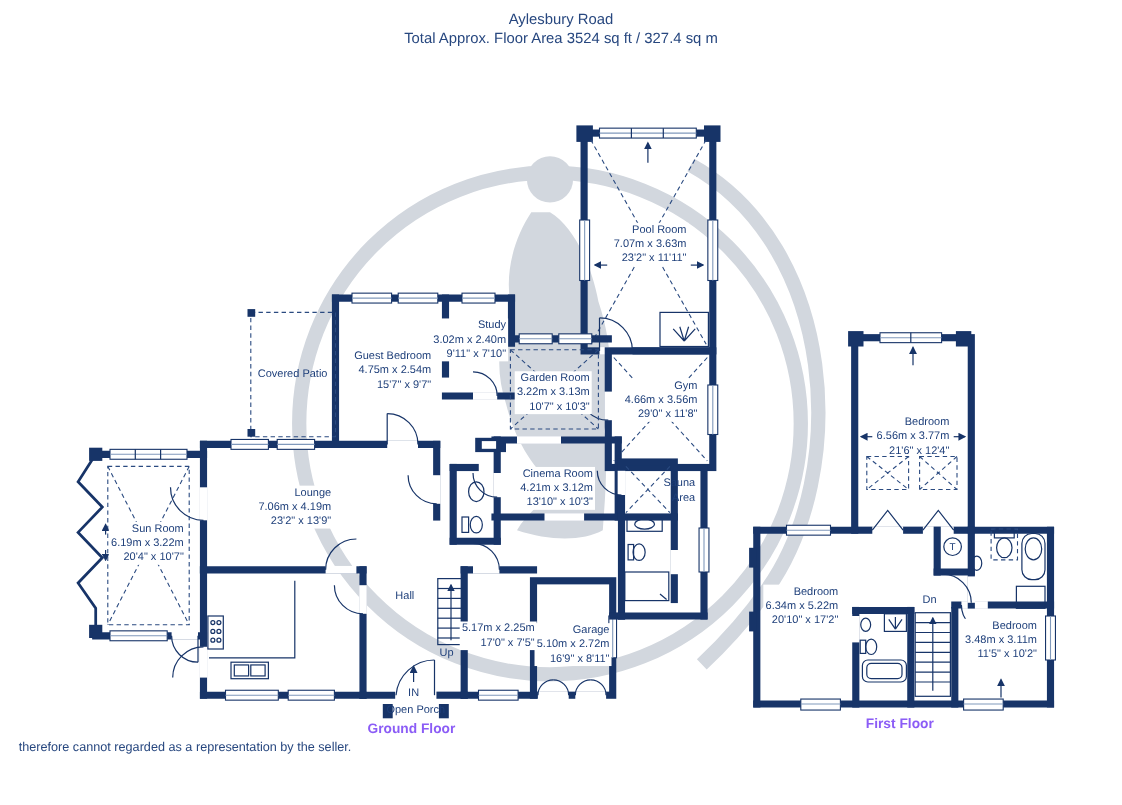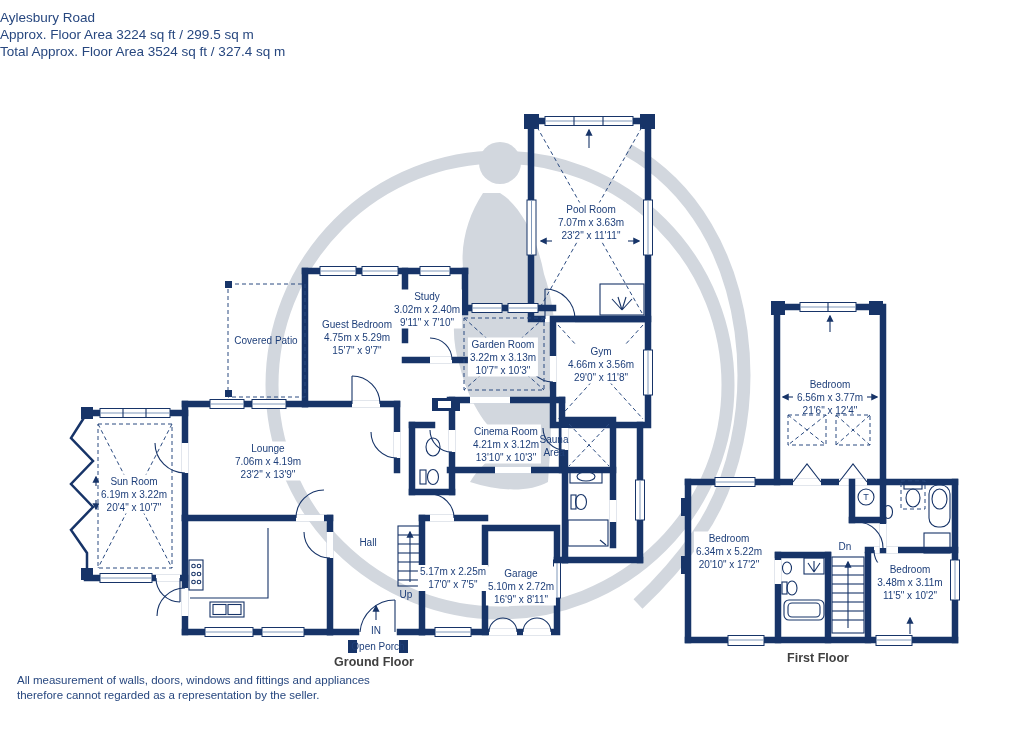--- a/index.html
+++ b/index.html
@@ -9,28 +9,28 @@
   .wall{stroke:#173468;stroke-width:6.5;fill:none;stroke-linecap:square;}
   .zig{stroke:#173468;stroke-width:2.5;fill:none;}
   .thin{stroke:#173468;stroke-width:1.1;fill:none;}
   .dash{stroke:#2a4a80;stroke-width:1;fill:none;stroke-dasharray:4 3;}
   .win{fill:#fff;stroke:#173468;stroke-width:1;}
   .winline{stroke:#8099bb;stroke-width:1;fill:none;}
   .post{fill:#173468;stroke:none;}
   .gap{fill:#fff;stroke:none;}
   .wm{fill:#d2d7de;stroke:none;}
   .wms{stroke:#d2d7de;fill:none;}
-  .titleblock{position:absolute;top:9px;left:0;width:100%;text-align:left;
+  .titleblock{position:absolute;top:9px;left:0;width:100%;text-align:center;
       color:#27477f;font-size:13.5px;line-height:17px;}
-  .rl{position:absolute;transform:translate(-50%,-50%);text-align:center;color:#1e3f7a;
+  .rl{position:absolute;transform:translate(-50%,-50%);text-align:right;color:#1e3f7a;
       font-size:10px;line-height:13px;white-space:nowrap;background:#fff;padding:0 2px;}
   .rl.nobg{background:transparent;}
   .wrap{white-space:normal;width:44px;}
   .floorlab{position:absolute;transform:translate(-50%,-50%);font-weight:bold;
-      font-size:12.5px;color:#404040;white-space:nowrap;}
+      font-size:12.5px;color:#8b5cf6;white-space:nowrap;}
   .tinylab{position:absolute;transform:translate(-50%,-50%);color:#1e3f7a;font-size:10px;
       white-space:nowrap;background:transparent;}
   .footer{position:absolute;left:17px;top:673px;color:#27477f;font-size:11.5px;line-height:15px;}
 </style>
 </head>
 <body>
 
 <div class="page">
 
 <svg width="1020" height="732" viewBox="0 0 1020 732">
@@ -362,35 +362,34 @@
       <line x1="832" y1="602" x2="864" y2="602" class="thin"></line>
       <line x1="832" y1="611" x2="864" y2="611" class="thin"></line>
       <line x1="832" y1="620" x2="864" y2="620" class="thin"></line>
       <line x1="848" y1="628" x2="848" y2="562" class="thin" marker-end="url(#arr)"></line>
     </g>
   </g>
 </svg>
 
 <div class="titleblock">
   <div>Aylesbury Road</div>
-  <div>Approx. Floor Area 3224 sq ft / 299.5 sq m</div>
   <div>Total Approx. Floor Area 3524 sq ft / 327.4 sq m</div>
 </div>
 
 <div class="rl" style="left:591px;top:222px">
   <div>Pool Room</div>
   <div>7.07m x 3.63m</div>
   <div>23'2" x 11'11"</div>
 </div>
 <div class="rl nobg" style="left:266px;top:340px">
   <div>Covered Patio</div>
 </div>
 <div class="rl" style="left:357px;top:337px">
   <div>Guest Bedroom</div>
-  <div>4.75m x 5.29m</div>
+  <div>4.75m x 2.54m</div>
   <div>15'7" x 9'7"</div>
 </div>
 <div class="rl" style="left:427px;top:309px">
   <div>Study</div>
   <div>3.02m x 2.40m</div>
   <div>9'11" x 7'10"</div>
 </div>
 <div class="rl" style="left:503px;top:357px">
   <div>Garden Room</div>
   <div>3.22m x 3.13m</div>
@@ -399,21 +398,21 @@
 <div class="rl" style="left:601px;top:364px">
   <div>Gym</div>
   <div>4.66m x 3.56m</div>
   <div>29'0" x 11'8"</div>
 </div>
 <div class="rl" style="left:506px;top:444px">
   <div>Cinema Room</div>
   <div>4.21m x 3.12m</div>
   <div>13'10" x 10'3"</div>
 </div>
-<div class="rl nobg" style="left:554px;top:446px">
+<div class="rl nobg" style="left:610px;top:446px">
   <div class="wrap">Sauna Area</div>
 </div>
 <div class="rl" style="left:268px;top:461px">
   <div>Lounge</div>
   <div>7.06m x 4.19m</div>
   <div>23'2" x 13'9"</div>
 </div>
 <div class="rl" style="left:134px;top:494px">
   <div>Sun Room</div>
   <div>6.19m x 3.22m</div>
@@ -449,17 +448,16 @@
 <div class="rl" style="left:910px;top:582px">
   <div>Bedroom</div>
   <div>3.48m x 3.11m</div>
   <div>11'5" x 10'2"</div>
 </div>
 <div class="tinylab" style="left:845px;top:546px">Dn</div>
 <div class="tinylab" style="left:866px;top:497px;font-size:9px">T</div>
 <div class="floorlab" style="left:818px;top:658px">First Floor</div>
 
 <div class="footer">
-  <div>All measurement of walls, doors, windows and fittings and appliances</div>
   <div>therefore cannot regarded as a representation by the seller.</div>
 </div>
 
 </div>
 
 </body></html>

